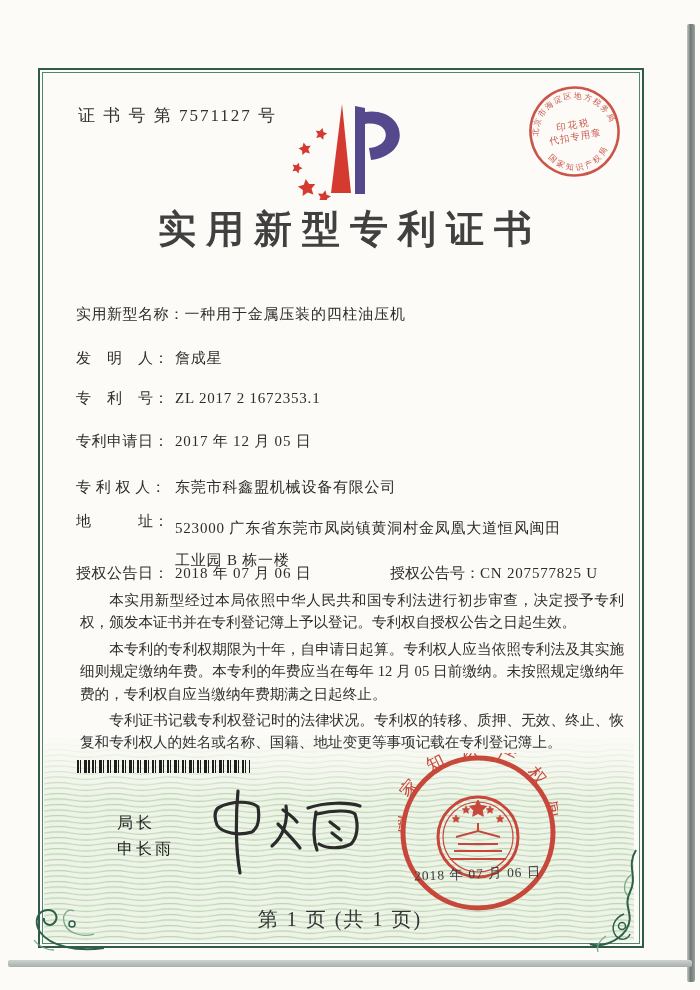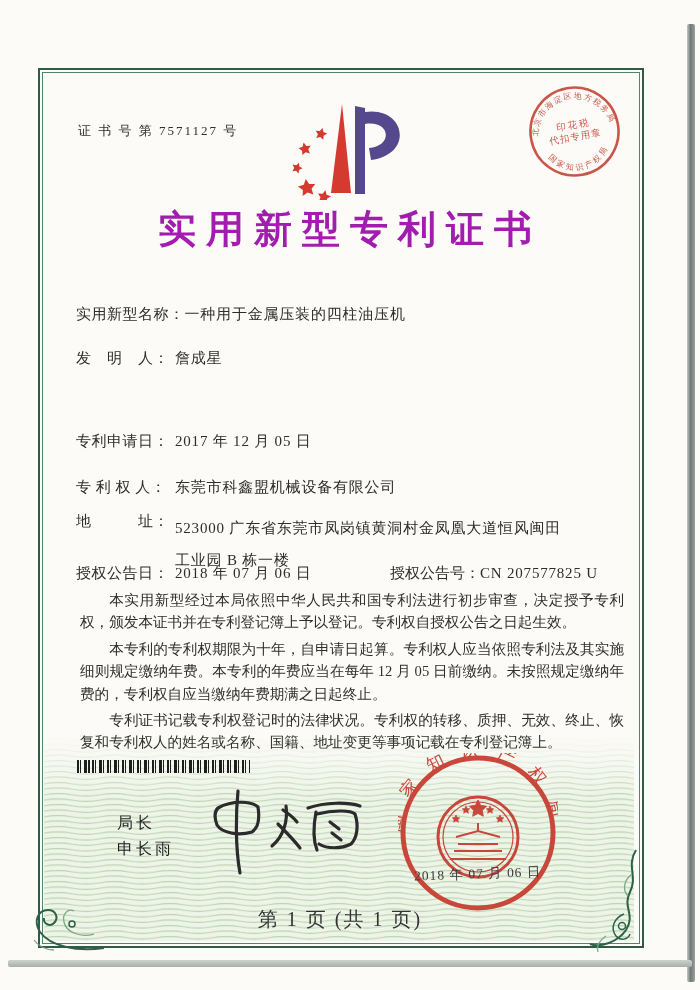--- a/index.html
+++ b/index.html
@@ -9,23 +9,23 @@
   .abs{position:absolute;}
   
   .scan-edge-right{left:687px;top:24px;width:8px;height:958px;
     background:linear-gradient(90deg,#c2c7c5,#6f7977 45%,#9aa19e);border-radius:2px;}
   .scan-edge-bottom{left:8px;top:960px;width:684px;height:7px;
     background:linear-gradient(180deg,#cdd2cf,#a7aeab);border-radius:2px;}
   
   .frame{left:38px;top:68px;width:602px;height:876px;border:2.5px solid #2e5c49;}
   .frame-inner{position:absolute;left:2px;top:2px;right:2px;bottom:2px;border:1px solid #56836c;}
   
-  .cert-number{left:78px;top:122px;font-size:13px;letter-spacing:2px;color:#303030;}
+  .cert-number{left:78px;top:104px;font-size:17px;letter-spacing:2px;color:#303030;}
   .title{left:0;top:204px;width:700px;text-align:center;font-size:38px;font-weight:700;
-         letter-spacing:10px;color:#a21caf;}
+         letter-spacing:10px;color:#404040;}
   
   .row{left:76px;font-size:15px;color:#2d2d2d;letter-spacing:.5px;white-space:nowrap;}
   .lbl{display:inline-block;min-width:99px;}
   .val{letter-spacing:.8px;}
   .val-block{display:inline-block;vertical-align:top;white-space:normal;width:392px;line-height:32px;}
   .grant-no{left:390px;top:564px;font-size:15px;color:#2d2d2d;white-space:nowrap;}
   
   .paras{left:76px;top:585px;width:552px;color:#2f2f2f;}
   .paras p{margin:4px;font-size:14.6px;line-height:22.4px;text-align:justify;text-indent:2em;}
   
@@ -124,20 +124,23 @@
       <text x="47.5" y="44" font-size="9.5" letter-spacing="2" text-anchor="middle" font-family="'Liberation Serif',serif">印花税</text>
       <text x="47.5" y="56" font-size="9.5" letter-spacing="1" text-anchor="middle" font-family="'Liberation Serif',serif">代扣专用章</text>
     </g>
   </svg>
 
   <div class="abs row" style="top:305px">
     <span class="lbl">实用新型名称：</span><span class="val">一种用于金属压装的四柱油压机</span>
   </div>
   <div class="abs row" style="top:349px">
     <span class="lbl">发　明　人：</span><span class="val">詹成星</span>
+  </div>
+  <div class="abs row" style="top:389px">
+    <span class="lbl">专　利　号：</span><span class="val">ZL 2017 2 1672353.1</span>
   </div>
   <div class="abs row" style="top:432px">
     <span class="lbl">专利申请日：</span><span class="val">2017 年 12 月 05 日</span>
   </div>
   <div class="abs row" style="top:478px">
     <span class="lbl">专 利 权 人：</span><span class="val">东莞市科鑫盟机械设备有限公司</span>
   </div>
   <div class="abs row" style="top:512px">
     <span class="lbl" style="vertical-align:top">地　　　址：</span><span class="val val-block">523000 广东省东莞市凤岗镇黄洞村金凤凰大道恒风闽田工业园 B 栋一楼</span>
   </div>

